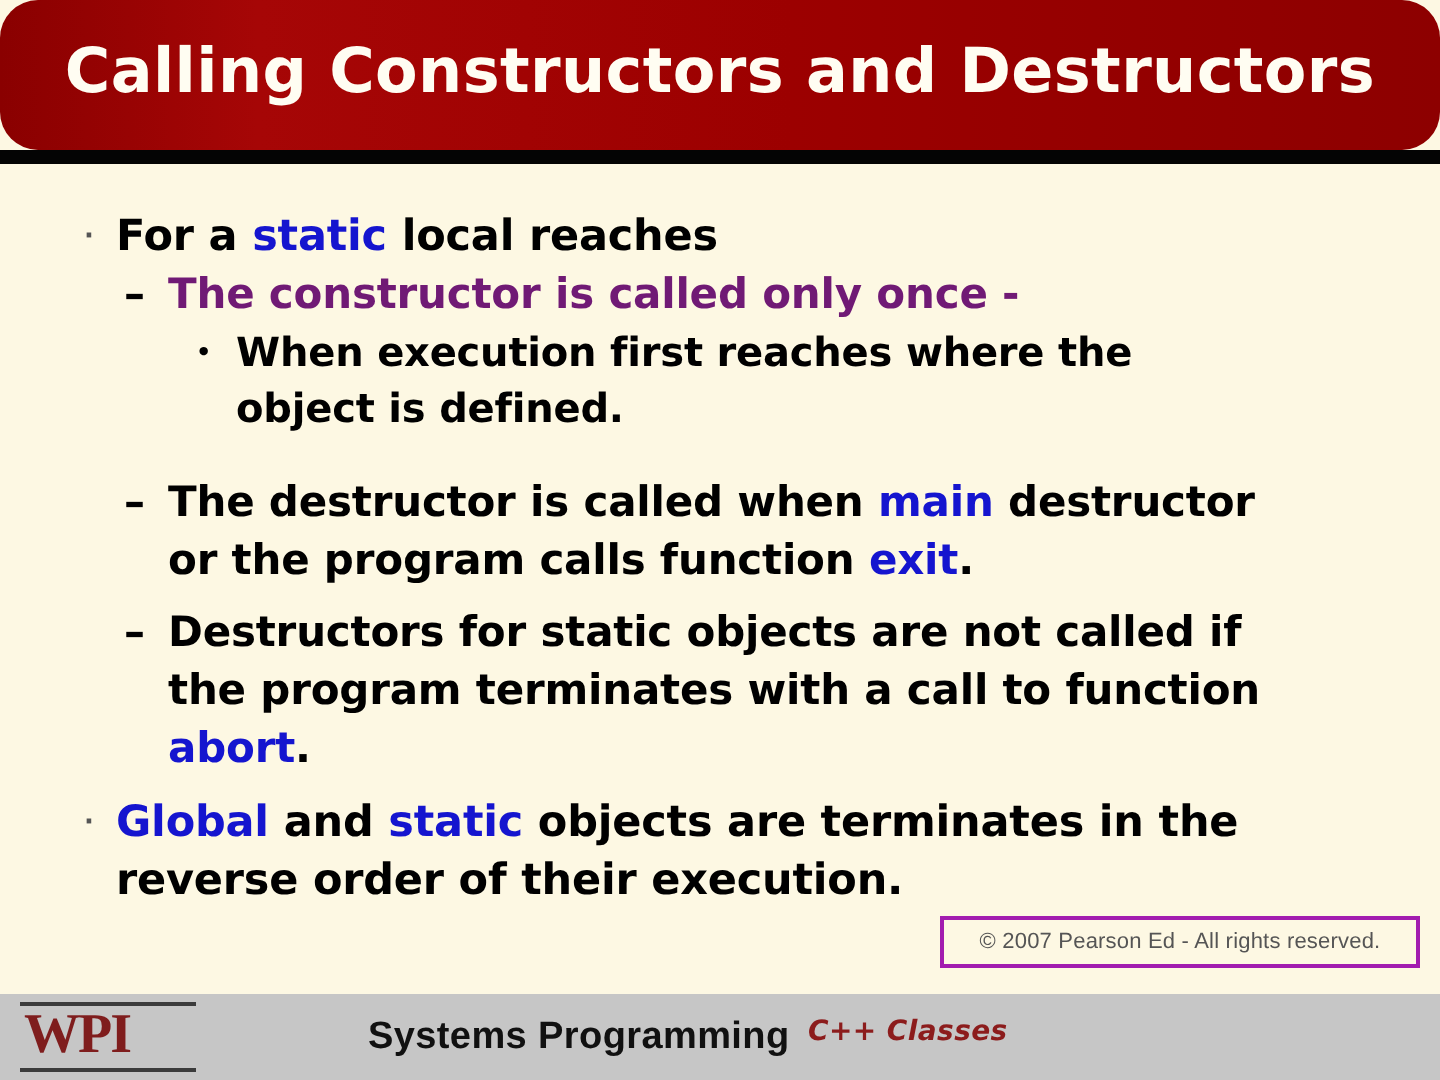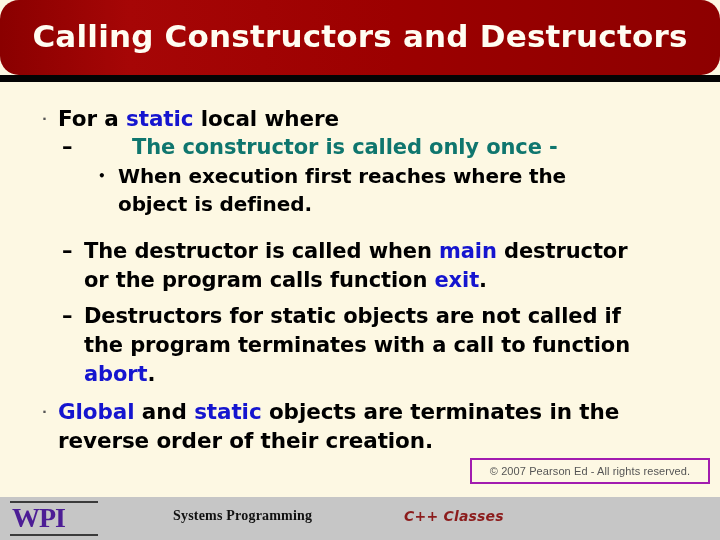--- a/index.html
+++ b/index.html
@@ -106,21 +106,21 @@
   }
   .lvl3 > .bullet {
     position: absolute;
     left: 14px;
     top: 0;
     font-size: 12px;
     line-height: 28px;
   }
 
   .kw-blue { color: #1515cf; text-align: center; }
-  .txt-crimson { color: #0f766e; margin-left: 48px; }
+  .txt-crimson { color: #701a75; }
 
   
   #b1   { position: absolute; left: 30px;  top: 22px;  width: 660px; }
   #b1s1 { position: absolute; left: 48px;  top: 51px;  width: 640px; }
   #b1s1a{ position: absolute; left: 84px;  top: 80px;  width: 596px; }
   #b1s2 { position: absolute; left: 48px;  top: 155px; width: 640px; }
   #b1s3 { position: absolute; left: 48px;  top: 220px; width: 640px; }
   #b2   { position: absolute; left: 30px;  top: 315px; width: 660px; }
 
   
@@ -180,29 +180,29 @@
   #wpi-word {
     position: absolute;
     left: 4px;
     top: 5px;
     width: 84px;
     text-align: left;
     font-family: "Liberation Serif", serif;
     font-weight: bold;
     font-size: 28px;
     line-height: 30px;
-    color: #4c1d95;
+    color: #7f1d1d;
     letter-spacing: -1px;
   }
   #footer-course {
     position: absolute;
-    left: 173px;
+    left: 184px;
     top: 11px;
-    font-family: Liberation Serif, serif;
-    font-size: 14px;
+    font-family: Liberation Sans, sans-serif;
+    font-size: 19px;
     font-weight: bold;
     color: #111111;
     letter-spacing: 0.2px;
   }
   #footer-topic {
     position: absolute;
     left: 404px;
     top: 11px;
     font-family: "DejaVu Sans", sans-serif;
     font-size: 14px;
@@ -229,21 +229,21 @@
 
   <div id="title-bar">
     <div id="title-text">Calling Constructors and Destructors</div>
   </div>
   <div id="title-underline"></div>
 
   <div id="body-area">
 
     <div id="b1" class="lvl1">
       <span class="bullet">·</span>
-      <span>For a </span><span class="kw-blue">static</span><span> local where</span>
+      <span>For a </span><span class="kw-blue">static</span><span> local reaches</span>
     </div>
 
     <div id="b1s1" class="lvl2">
       <span class="dash">–</span>
       <span class="txt-crimson">The constructor is called only once -</span>
     </div>
 
     <div id="b1s1a" class="lvl3">
       <span class="bullet">•</span>
       <div>When  execution  first  reaches  where  the</div>
@@ -259,21 +259,21 @@
     <div id="b1s3" class="lvl2">
       <span class="dash">–</span>
       <div>Destructors for static objects are not called if</div>
       <div>the program terminates with a call to function</div>
       <div><span class="kw-blue">abort</span><span>.</span></div>
     </div>
 
     <div id="b2" class="lvl1">
       <span class="bullet">·</span>
       <div><span class="kw-blue">Global</span><span> and </span><span class="kw-blue">static</span><span> objects  are  terminates  in  the</span></div>
-      <div>reverse order of their creation.</div>
+      <div>reverse order of their execution.</div>
     </div>
 
   </div>
 
   <div id="copyright-box">
     <span id="copyright-text">© 2007 Pearson Ed - All rights reserved.</span>
   </div>
 
   <div id="footer">
     <div id="wpi-logo">

